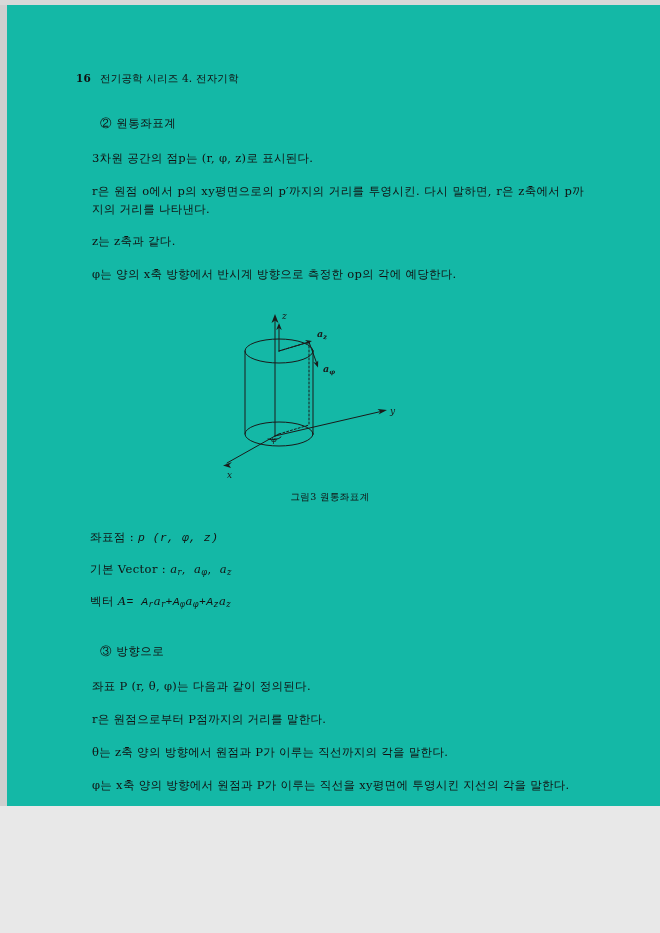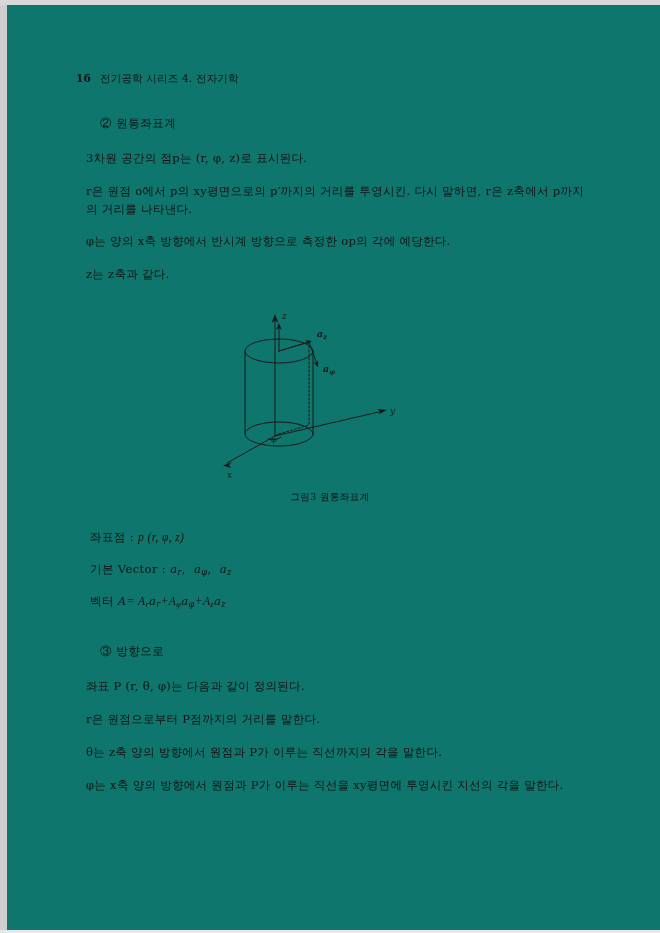--- a/index.html
+++ b/index.html
@@ -6,22 +6,22 @@
     margin: 0;
     padding: 0;
     background: #e8e8e8;
   }
   body {
     font-family: "DejaVu Serif", "Liberation Serif", serif;
   }
   .page {
     position: relative;
     width: 660px;
-    height: 930px;
-    background: #0f766e;
+    height: 806px;
+    background: #14b8a6;
     overflow: hidden;
     box-sizing: border-box;
   }
   .page-edge-left {
     position: absolute;
     left: 0; top: 0;
     width: 7px; height: 933px;
     background: #cfcfcf;
   }
   .page-edge-top {
@@ -50,25 +50,25 @@
   .sec-title {
     font-size: 11.5px;
     color: #111;
     margin: 0 0 19px 24px;
     letter-spacing: 0.5px;
   }
   p.para {
     font-size: 11.5px;
     color: #111;
     line-height: 1.55;
-    margin: 0 0 15px 10px;
+    margin: 0 0 15px 16px;
     letter-spacing: 0.3px;
     text-align: justify;
   }
-  .it { font-style: italic; font-family: Liberation Serif, serif; }
+  .it { font-style: italic; font-family: Liberation Mono, monospace; }
   .bold-it { font-style: italic; font-weight: normal; }
   .sub { font-size: 0.72em; vertical-align: -0.25em; }
 
   .figure-wrap {
     margin: 22px 0 14px 0;
     text-align: center;
     position: relative;
   }
   .fig-svg-holder {
     display: inline-block;
@@ -104,22 +104,22 @@
   <div class="content">
 
     <div class="header">
       <span class="pagenum">16</span><span>전기공학 시리즈 4. 전자기학</span>
     </div>
 
     <div class="sec-title">② 원통좌표계</div>
 
     <p class="para">3차원 공간의 점p는 (r, φ, z)로 표시된다.</p>
     <p class="para">r은 원점 o에서 p의 xy평면으로의 p′까지의 거리를 투영시킨. 다시 말하면, r은 z축에서 p까지의 거리를 나타낸다.</p>
+    <p class="para">z는 z축과 같다.</p>
     <p class="para">φ는 양의 x축 방향에서 반시계 방향으로 측정한 op의 각에 예당한다.</p>
-    <p class="para">z는 z축과 같다.</p>
 
     <div class="figure-wrap">
       <div class="fig-svg-holder">
         <svg width="250" height="175" viewBox="0 0 250 175">
           <g stroke="#1a1a1a" stroke-width="1" fill="none" stroke-linecap="round">
 
             <line x1="70" y1="130" x2="70" y2="12"></line>
             <path d="M70 8 L66.5 17 L70 14.5 L73.5 17 Z" fill="#1a1a1a" stroke="none"></path>
 
             <line x1="70" y1="130" x2="178" y2="105"></line>

